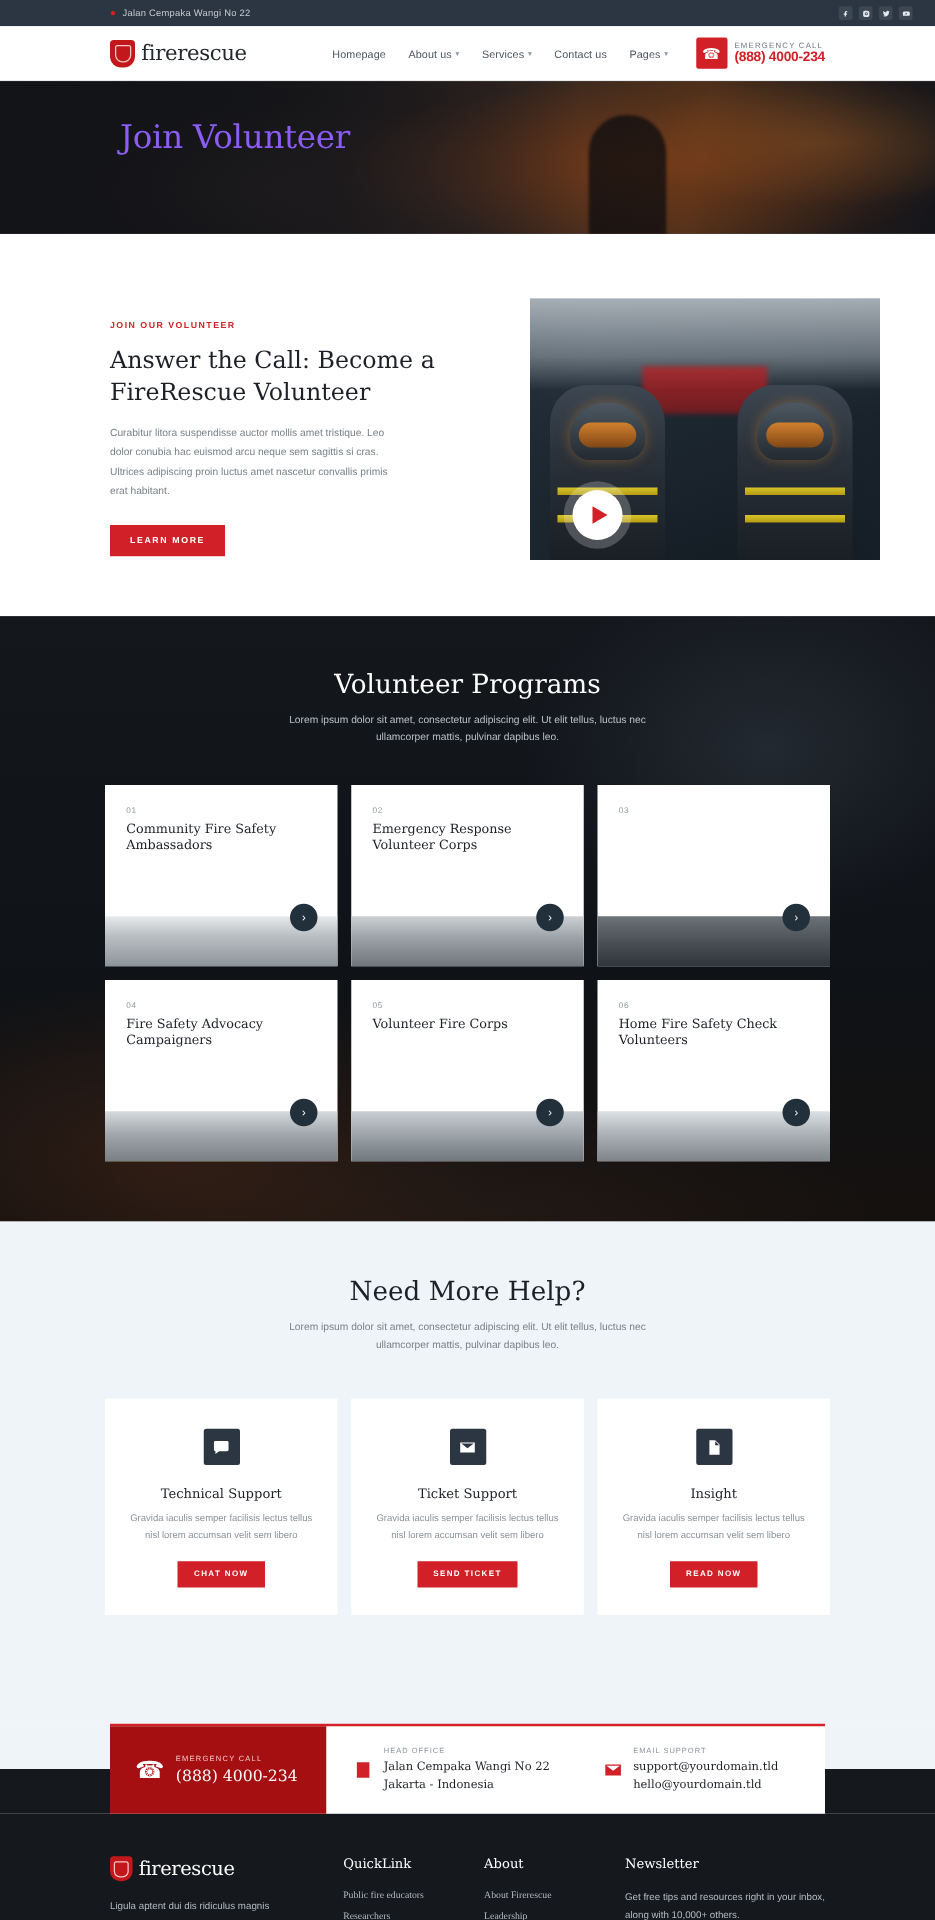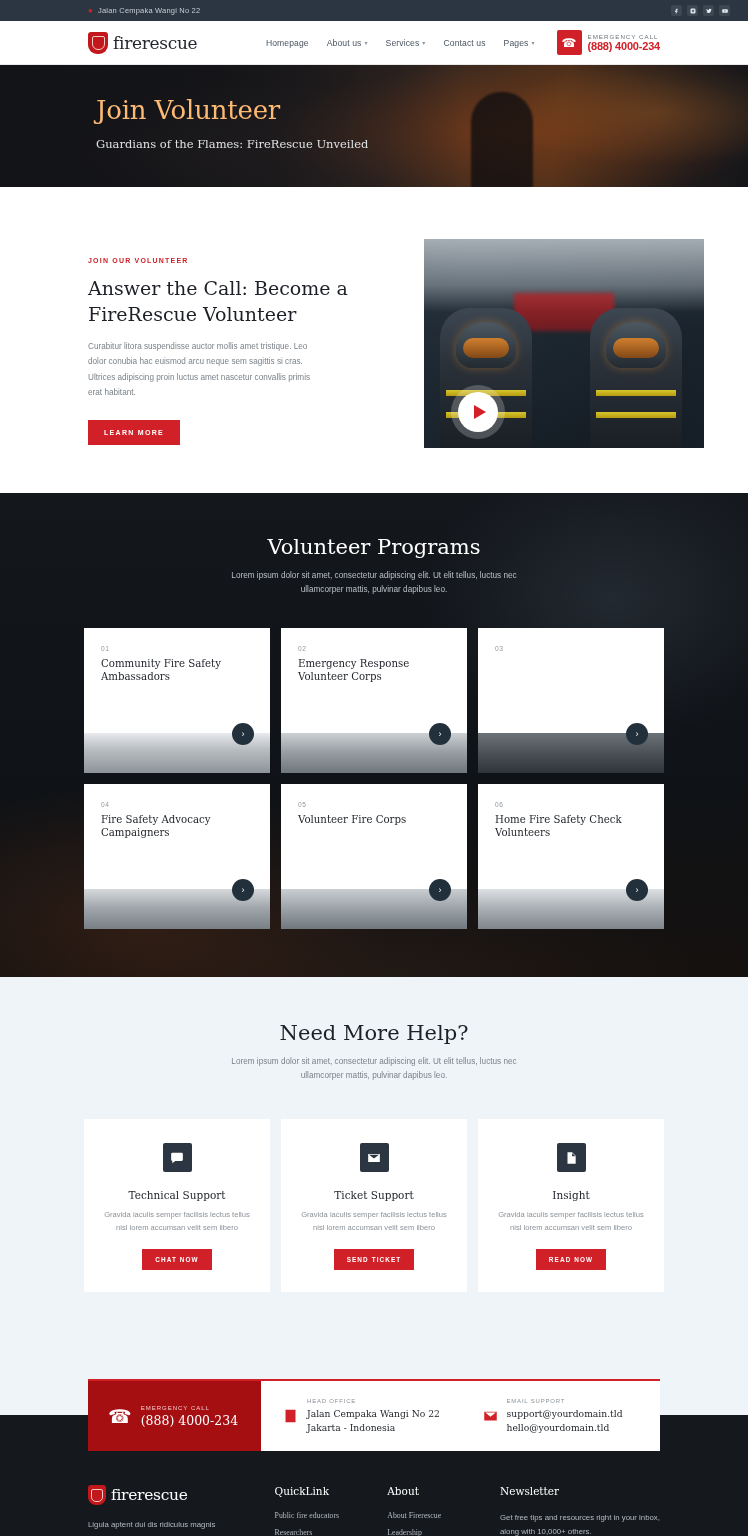--- a/index.html
+++ b/index.html
@@ -93,21 +93,21 @@
   }
   .hero-silhouette{
     position:absolute; left:63%; top:22%;
     width:62px; height:96px;
     background:rgba(10,10,12,.75);
     border-radius:30px 30px 0 0;
     filter:blur(1.2px);
   }
   .hero-shade { position:absolute; inset:0; background:linear-gradient(90deg, rgba(18,19,23,.93) 0%, rgba(18,19,23,.75) 35%, rgba(18,19,23,.25) 62%, rgba(18,19,23,.45) 100%); }
   .hero-inner { position:relative; padding-left:96px; padding-top:30px; }
-  .hero-title { font-family:"DejaVu Serif", serif; font-size:26px; color:#fdba74; letter-spacing:-.2px; }
+  .hero-title { font-family:"DejaVu Serif", serif; font-size:26px; color:#8b5cf6; letter-spacing:-.2px; }
   .hero-sub { font-family:"DejaVu Serif", serif; font-size:11.5px; color:#dfe2e5; margin-top:12px; }
 
   
   .about { padding:52px 0 45px; background:#fff; display:flex; }
   .about-left { width:300px; margin-left:88px; padding-top:18px; }
   .eyebrow { font-size:7px; letter-spacing:1.2px; color:#d12027; text-transform:uppercase; font-weight:bold; }
   .about-h { font-family:"DejaVu Serif", serif; font-size:19px; line-height:1.35; color:#1d2127; margin-top:12px; }
   .about-p { font-size:8.2px; line-height:1.85; color:#7a8289; margin-top:12px; width:238px; }
   .btn-red {
     display:inline-block; background:#d12027; color:#fff;
@@ -338,21 +338,20 @@
     </span>
   </a>
 </div>
 
 <div class="hero">
   <div class="hero-bg"></div>
   <div class="hero-silhouette"></div>
   <div class="hero-shade"></div>
   <div class="hero-inner">
     <div class="hero-title">Join Volunteer</div>
-    <div class="hero-sub">Guardians of the Flames: FireRescue Unveiled</div>
   </div>
 </div>
 
 <div class="about">
   <div class="about-left">
     <div class="eyebrow">JOIN OUR VOLUNTEER</div>
     <div class="about-h">Answer the Call: Become a FireRescue Volunteer</div>
     <div class="about-p">Curabitur litora suspendisse auctor mollis amet tristique. Leo dolor conubia hac euismod arcu neque sem sagittis si cras. Ultrices adipiscing proin luctus amet nascetur convallis primis erat habitant.</div>
     <a class="btn-red">LEARN MORE</a>
   </div>

